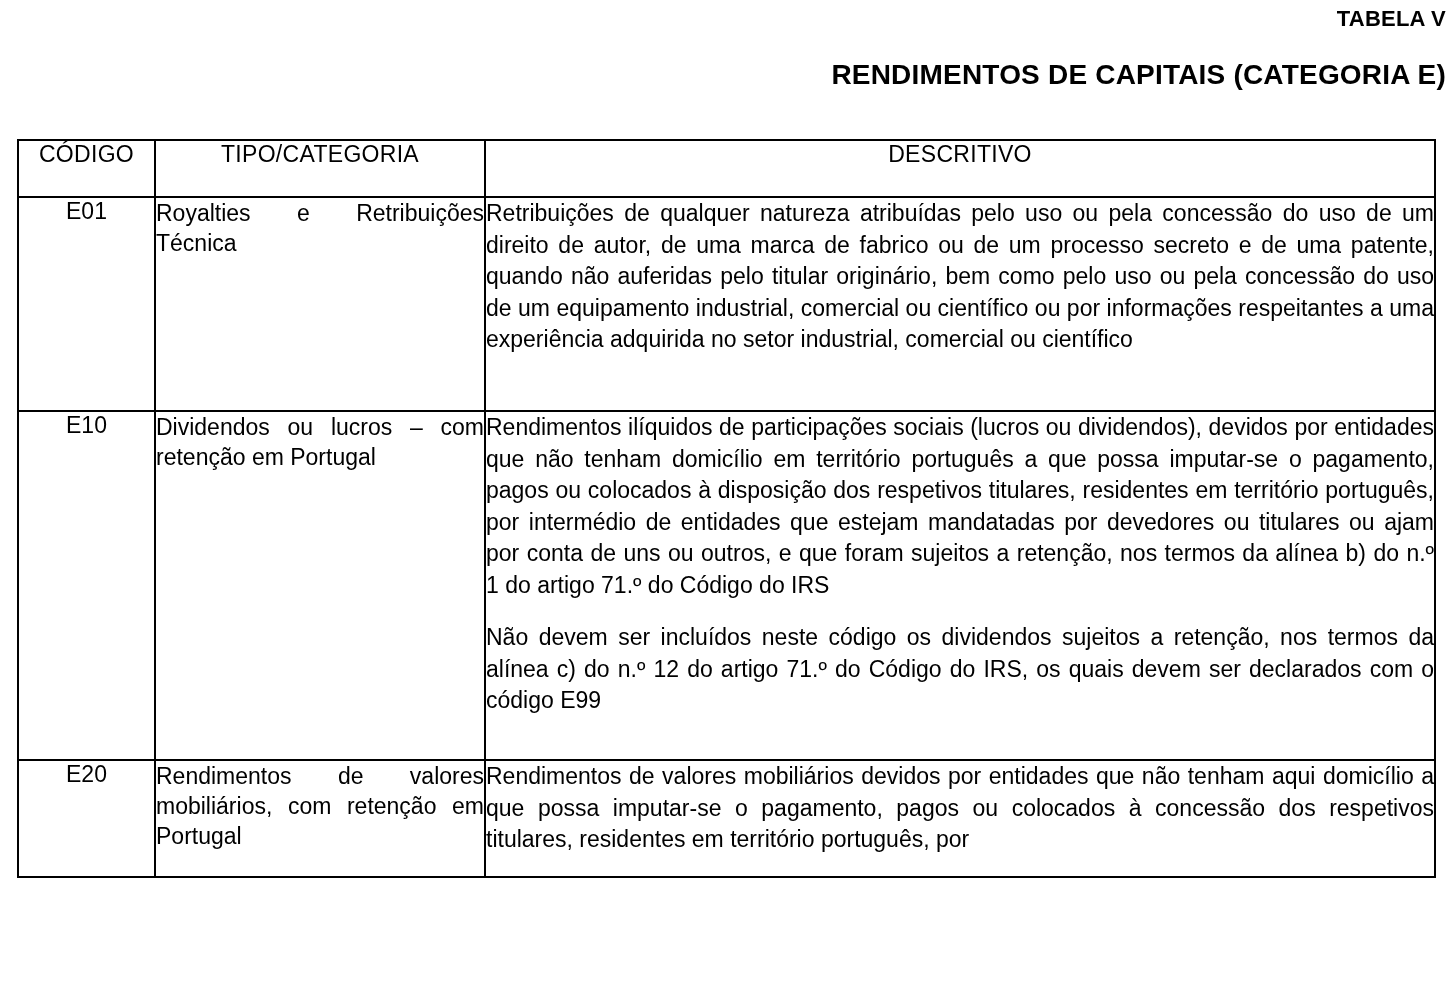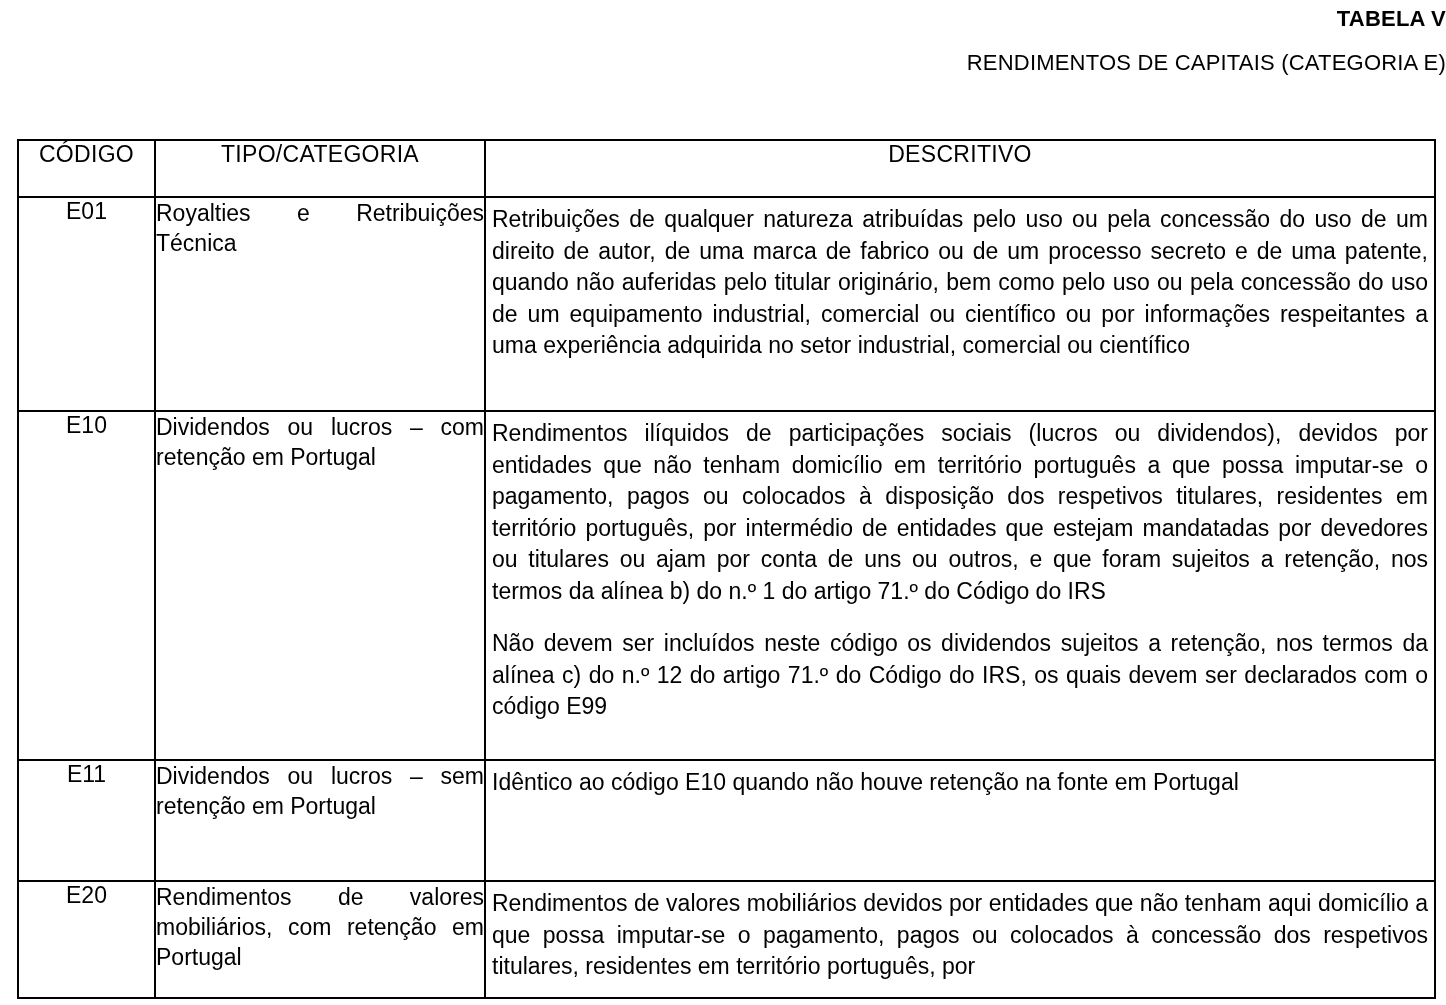--- a/index.html
+++ b/index.html
@@ -33,24 +33,24 @@
     text-align: right;
   }
   .title-main {
     font-size: 22px;
     font-weight: bold;
     line-height: 1;
     margin-top: 8px;
     letter-spacing: 0.2px;
   }
   .title-sub {
-    font-size: 22px;
-    font-weight: normal;
+    font-size: 28px;
+    font-weight: bold;
     line-height: 1;
-    margin-top: 22px;
+    margin-top: 31px;
     letter-spacing: 0.2px;
   }
 
   
   .table-wrap {
     position: absolute;
     left: 17px;
     top: 139px;
     width: 1417px;
   }
@@ -99,21 +99,21 @@
 
   
   .cell-desc {
     font-size: 23px;
     line-height: 31.5px;
     text-align: justify;
     text-align-last: left;
     padding: 14px 14px 14px 15px;
   }
   .cell-desc p {
-    margin: 6px;
+    margin: 0;
     text-align: justify;
     text-align-last: left;
   }
   .cell-desc p + p {
     margin-top: 21px;
   }
 
   
   .vmid { vertical-align: middle; }
   .vtop { vertical-align: top; }
@@ -160,27 +160,20 @@
 
         <tr class="row-e10">
           <td class="cell-code vmid">E10</td>
           <td class="cell-tipo vmid">Dividendos ou lucros – com retenção em Portugal</td>
           <td class="cell-desc vtop">
             <p>Rendimentos ilíquidos de participações sociais (lucros ou dividendos), devidos por entidades que não tenham domicílio em território português a que possa imputar-se o pagamento, pagos ou colocados à disposição dos respetivos titulares, residentes em território português, por intermédio de entidades que estejam mandatadas por devedores ou titulares ou ajam por conta de uns ou outros, e que foram sujeitos a retenção, nos termos da alínea b) do n.º 1 do artigo 71.º do Código do IRS</p>
             <p>Não devem ser incluídos neste código os dividendos sujeitos a retenção, nos termos da alínea c) do n.º 12 do artigo 71.º do Código do IRS, os quais devem ser declarados com o código E99</p>
           </td>
         </tr>
 
-        <tr class="row-e11">
-          <td class="cell-code vmid">E11</td>
-          <td class="cell-tipo vtop">Dividendos ou lucros – sem retenção em Portugal</td>
-          <td class="cell-desc vtop">
-            <p>Idêntico ao código E10 quando não houve retenção na fonte em Portugal</p>
-          </td>
-        </tr>
 
         <tr class="row-e20">
           <td class="cell-code vmid">E20</td>
           <td class="cell-tipo vtop">Rendimentos de valores mobiliários, com retenção em Portugal</td>
           <td class="cell-desc vtop">
             <p>Rendimentos de valores mobiliários devidos por entidades que não tenham aqui domicílio a que possa imputar-se o pagamento, pagos ou colocados à concessão dos respetivos titulares, residentes em território português, por</p>
           </td>
         </tr>
 
       </tbody>

